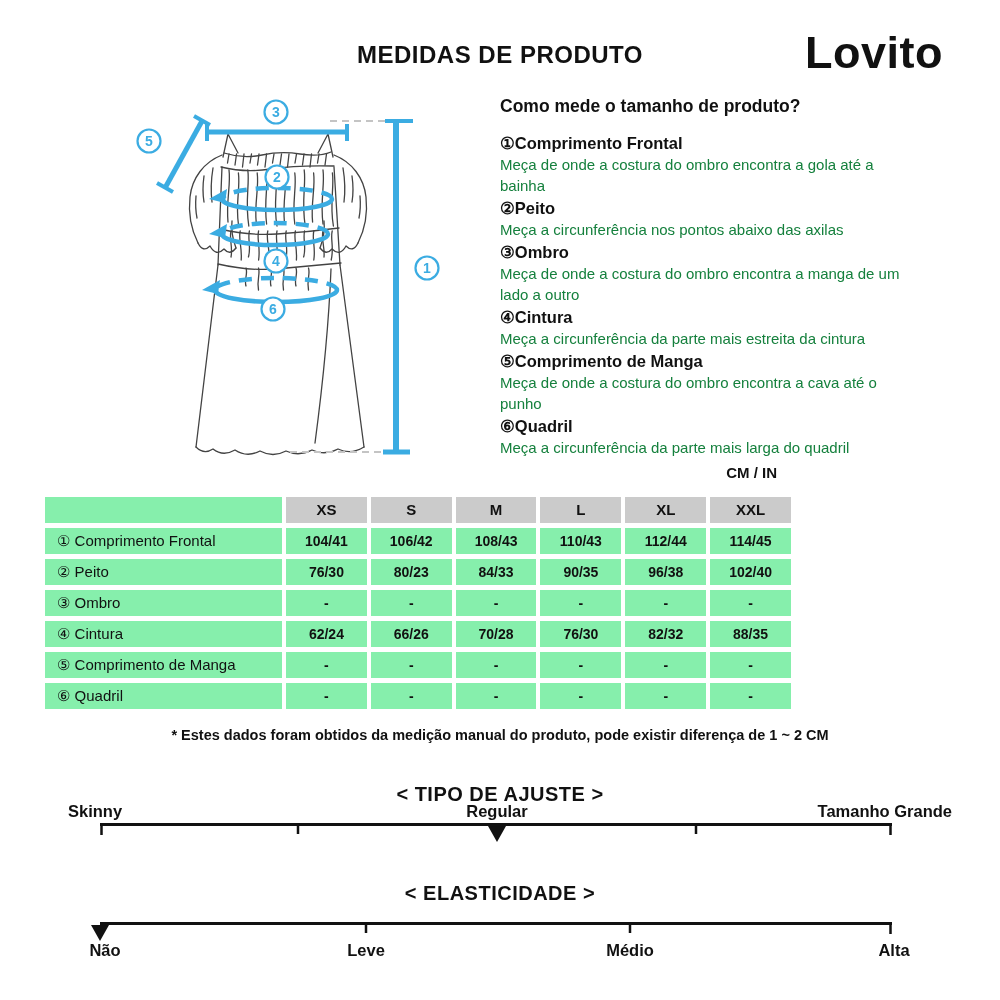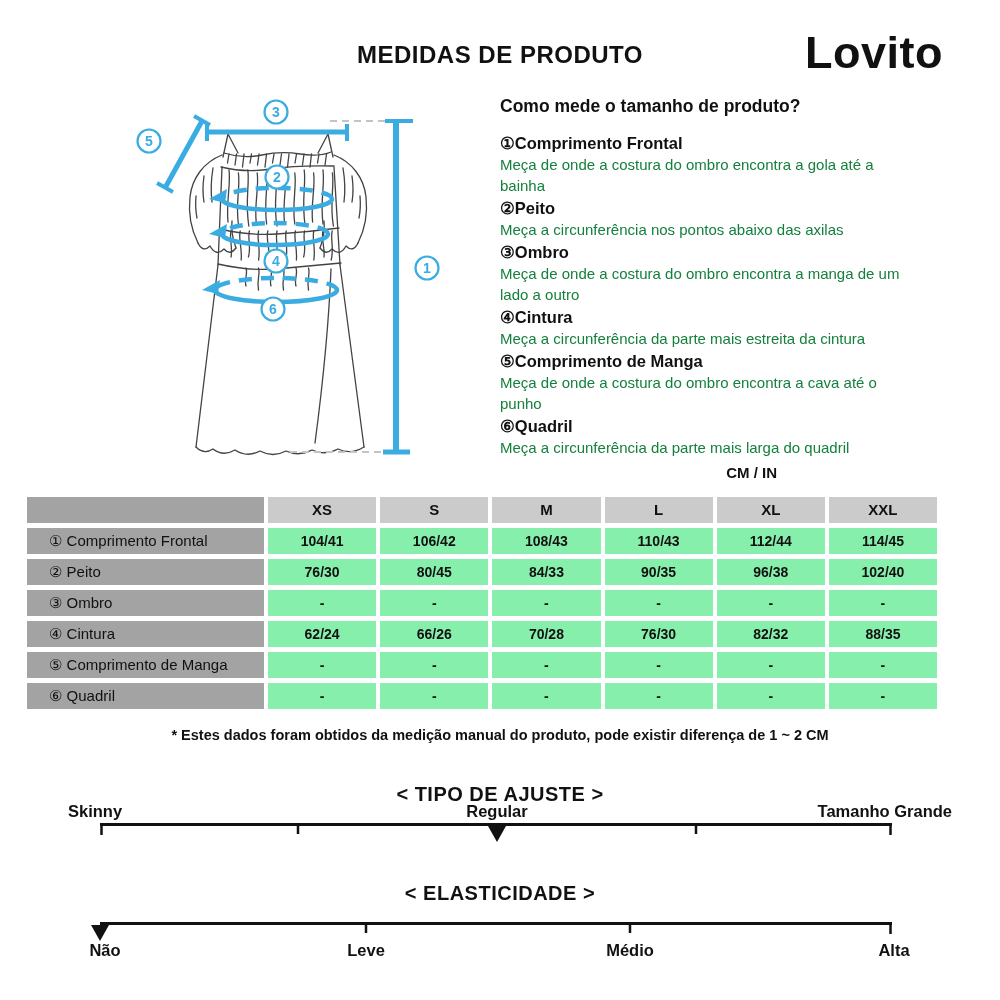--- a/index.html
+++ b/index.html
@@ -8,24 +8,24 @@
   .page-title{position:absolute;top:41px;left:0;width:1000px;text-align:center;
               font-size:24px;font-weight:bold;letter-spacing:.5px;}
   .brand-logo{position:absolute;top:27px;left:805px;font-size:45px;font-weight:bold;letter-spacing:.5px;}
   .diagram{position:absolute;left:85px;top:85px;}
   .guide{position:absolute;left:500px;top:96px;width:420px;}
   .guide-heading{font-size:17.5px;font-weight:bold;margin:0 0 16px 0;}
   .guide-item-title{font-size:16.5px;font-weight:bold;line-height:21px;margin-top:2px;}
   .guide-item-desc{font-size:15px;color:#15803d;line-height:21px;}
   .unit-label{position:absolute;top:464px;left:0;width:777px;text-align:right;
               font-size:15px;font-weight:bold;}
-  .size-table{position:absolute;left:27px;top:497px;width:910px;}
+  .size-table{position:absolute;left:45px;top:497px;width:746px;}
   .trow{display:flex;gap:4px;margin-bottom:5px;}
   .tcell{height:26px;line-height:26px;overflow:hidden;white-space:nowrap;}
-  .tlabel{width:237px;background:#a3a3a3;font-size:15px;padding-left:22px;box-sizing:border-box;flex:none;}
+  .tlabel{width:237px;background:#86efac;font-size:15px;padding-left:12px;box-sizing:border-box;flex:none;}
   .tval{flex:1;background:#86efac;text-align:center;font-weight:bold;font-size:14px;}
   .th{background:#cbcbcb;font-size:15px;}
   .note{position:absolute;top:727px;left:0;width:1000px;text-align:center;
         font-size:14.5px;font-weight:bold;}
   .scale-heading{position:absolute;left:0;width:1000px;text-align:center;
                  font-size:20px;font-weight:bold;letter-spacing:.5px;}
   .scale-svg{position:absolute;left:0;width:1000px;height:26px;}
   .scale-labels{position:absolute;left:0;width:1000px;height:22px;}
   .scale-label{position:absolute;top:0;font-size:16.5px;font-weight:bold;white-space:nowrap;}
 </style>
@@ -220,21 +220,21 @@
           <div class="tcell tval">104/41</div>
           <div class="tcell tval">106/42</div>
           <div class="tcell tval">108/43</div>
           <div class="tcell tval">110/43</div>
           <div class="tcell tval">112/44</div>
           <div class="tcell tval">114/45</div>
         </div>
         <div class="trow">
           <div class="tcell tlabel">② Peito</div>
           <div class="tcell tval">76/30</div>
-          <div class="tcell tval">80/45</div>
+          <div class="tcell tval">80/23</div>
           <div class="tcell tval">84/33</div>
           <div class="tcell tval">90/35</div>
           <div class="tcell tval">96/38</div>
           <div class="tcell tval">102/40</div>
         </div>
         <div class="trow">
           <div class="tcell tlabel">③ Ombro</div>
           <div class="tcell tval">-</div>
           <div class="tcell tval">-</div>
           <div class="tcell tval">-</div>

